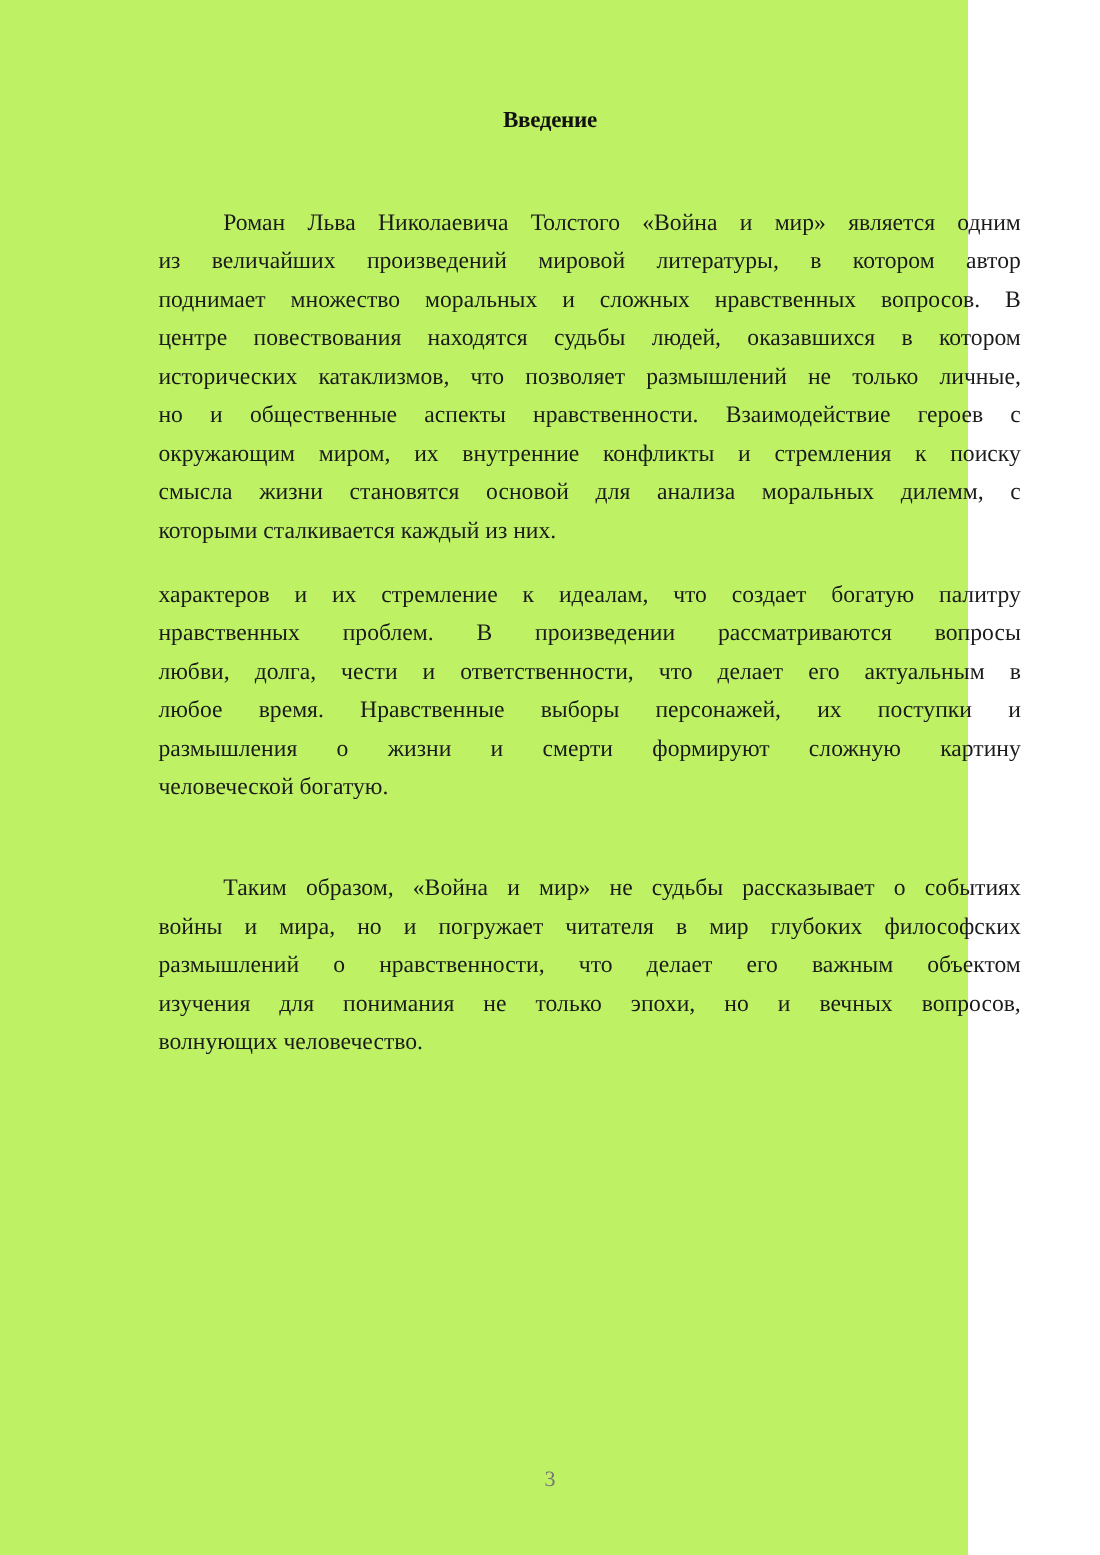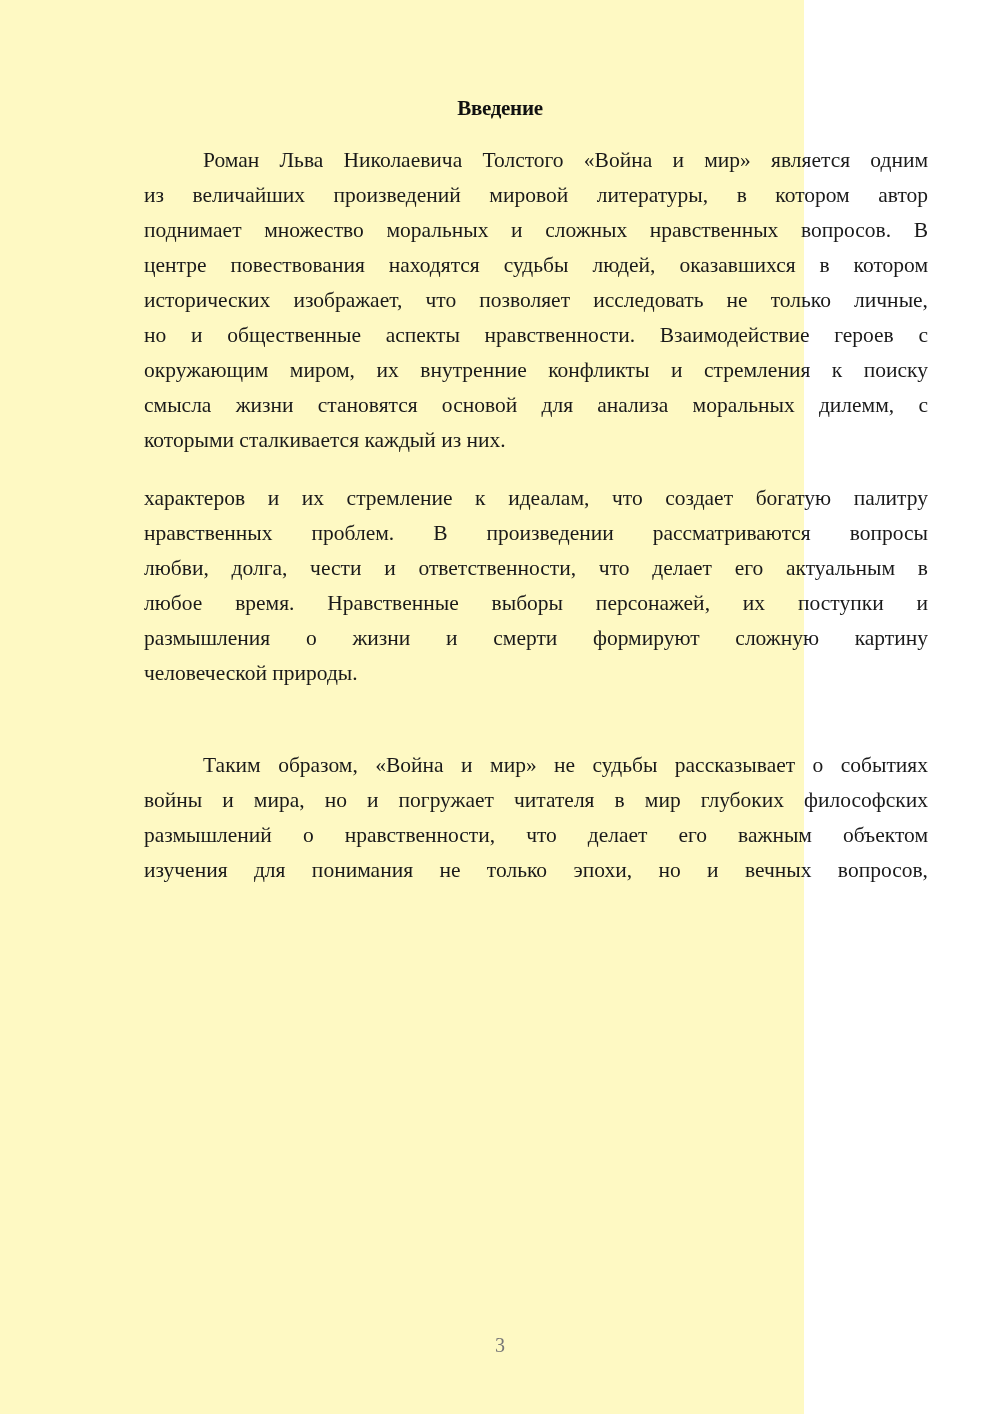--- a/index.html
+++ b/index.html
@@ -1,23 +1,23 @@
 <!DOCTYPE html>
 <html><head>
 <meta charset="utf-8">
 <style>
   html, body { margin: 0; padding: 0; background: #ffffff; }
   body { width: 1000px; height: 1414px; position: relative; overflow: hidden; }
-  .page { position: absolute; left: 0; top: 0; width: 804px; height: 1414px; background: #fef9c3; }
+  .page { position: absolute; left: 0; top: 0; width: 880px; height: 1414px; background: #bef264; }
   .title {
     position: absolute; left: 0; width: 1000px; top: 96px;
     text-align: center; font-family: "Liberation Serif", serif;
     font-weight: bold; font-size: 21px; color: #111; letter-spacing: -0.3px;
   }
-  .para { position: absolute; left: 144px; width: 784px; }
+  .para { position: absolute; left: 144px; width: 784px; margin-top: 42px; }
   .line {
     font-family: "Liberation Serif", serif; font-size: 21.5px; color: #1a1a1a;
     height: 35px; line-height: 35px; white-space: nowrap;
     text-align: justify; text-align-last: justify;
   }
   .line.last { text-align: left; text-align-last: left; }
   .line.first { padding-left: 59px; }
   #p1 { top: 143px; }
   #p2 { top: 481px; }
   #p3 { top: 748px; }
@@ -31,37 +31,38 @@
 <body>
 
 <div class="page">
   <div class="title">Введение</div>
 
   <div class="para" id="p1">
     <div class="line first">Роман Льва Николаевича Толстого «Война и мир» является одним</div>
     <div class="line">из величайших произведений мировой литературы, в котором автор</div>
     <div class="line">поднимает множество моральных и сложных нравственных вопросов. В</div>
     <div class="line">центре повествования находятся судьбы людей, оказавшихся в котором</div>
-    <div class="line">исторических изображает, что позволяет исследовать не только личные,</div>
+    <div class="line">исторических катаклизмов, что позволяет размышлений не только личные,</div>
     <div class="line">но и общественные аспекты нравственности. Взаимодействие героев с</div>
     <div class="line">окружающим миром, их внутренние конфликты и стремления к поиску</div>
     <div class="line">смысла жизни становятся основой для анализа моральных дилемм, с</div>
     <div class="line last">которыми сталкивается каждый из них.</div>
   </div>
 
   <div class="para" id="p2">
     <div class="line">характеров и их стремление к идеалам, что создает богатую палитру</div>
     <div class="line">нравственных проблем. В произведении рассматриваются вопросы</div>
     <div class="line">любви, долга, чести и ответственности, что делает его актуальным в</div>
     <div class="line">любое время. Нравственные выборы персонажей, их поступки и</div>
     <div class="line">размышления о жизни и смерти формируют сложную картину</div>
-    <div class="line last">человеческой природы.</div>
+    <div class="line last">человеческой богатую.</div>
   </div>
 
   <div class="para" id="p3">
     <div class="line first">Таким образом, «Война и мир» не судьбы рассказывает о событиях</div>
     <div class="line">войны и мира, но и погружает читателя в мир глубоких философских</div>
     <div class="line">размышлений о нравственности, что делает его важным объектом</div>
     <div class="line">изучения для понимания не только эпохи, но и вечных вопросов,</div>
+    <div class="line last">волнующих человечество.</div>
   </div>
 
   <div class="page-number">3</div>
 </div>
 
 </body></html>

